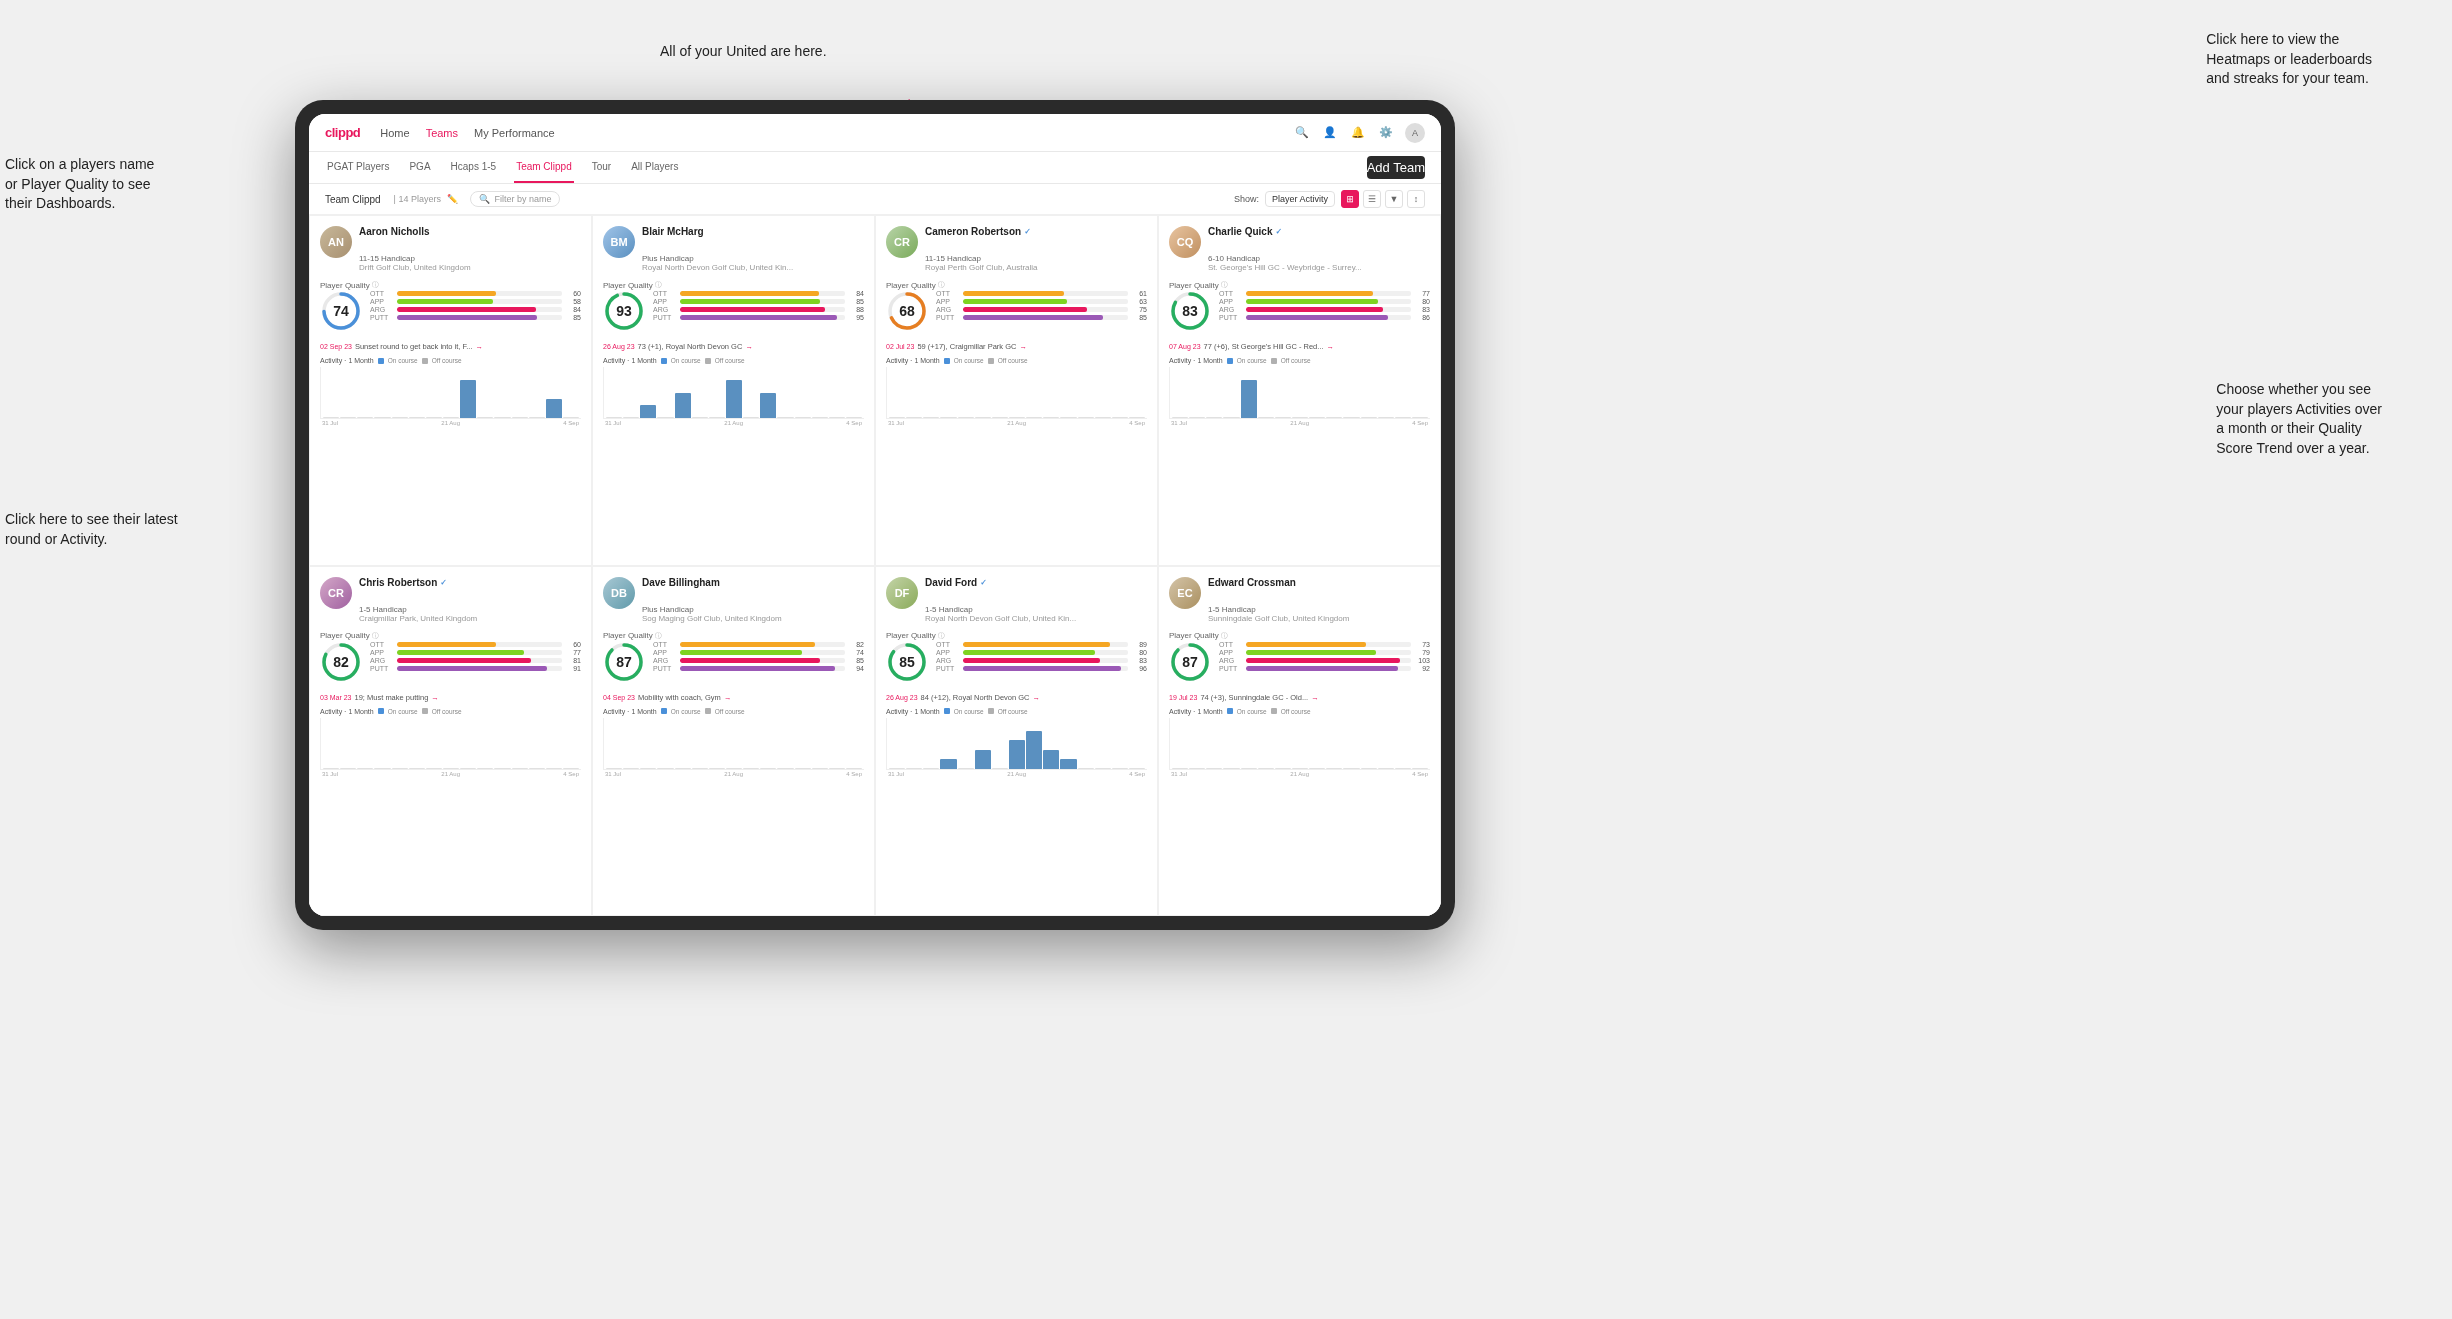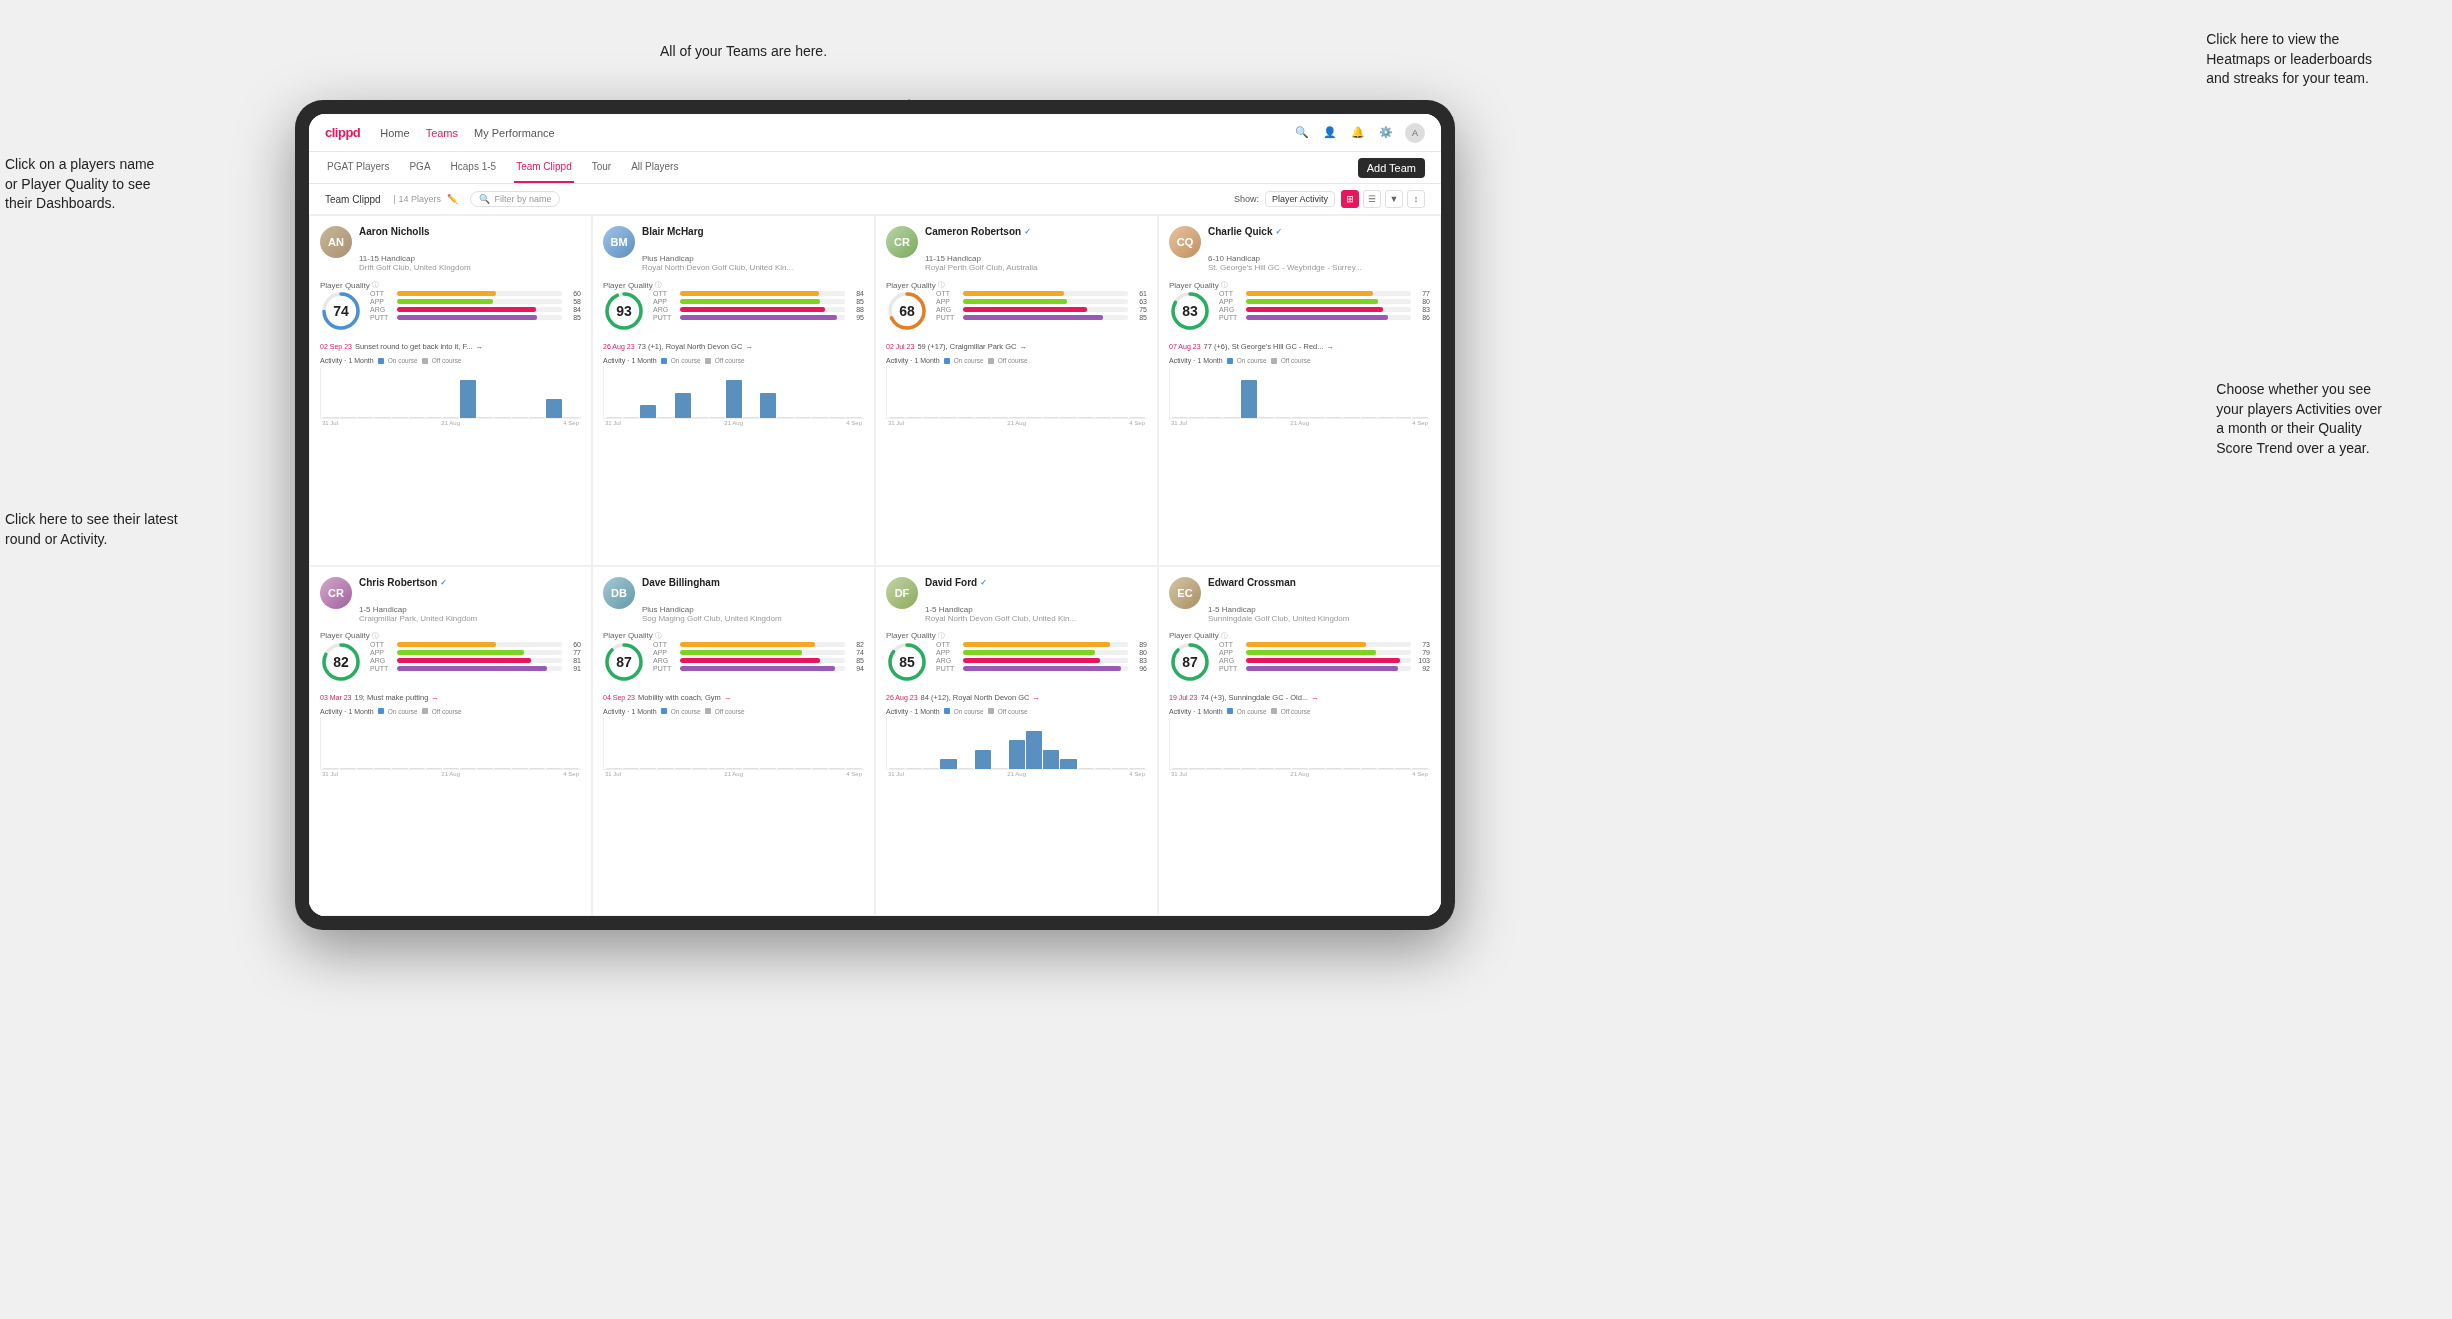--- a/index.html
+++ b/index.html
@@ -116,22 +116,22 @@
       padding: 0 2px;
     }
     .tab-link.active {
       color: #e8175d;
       border-bottom-color: #e8175d;
     }
     .add-team-btn {
       margin-left: auto;
       background: #2a2a2a;
       color: #fff;
-      font-size: 11px;
-      padding: 4px 9px;
+      font-size: 13px;
+      padding: 4px 0;
       border-radius: 4px;
       cursor: pointer;
     }
 
     
     .team-header {
       background: #fff;
       padding: 6px 16px;
       display: flex;
       align-items: center;
@@ -409,21 +409,21 @@
 
   <line x1="400" y1="590" x2="470" y2="600" stroke="#e8175d" stroke-width="1.5" marker-end="url(#arrow)"></line>
   <defs>
     <marker id="arrow" markerWidth="8" markerHeight="8" refX="6" refY="3" orient="auto">
       <path d="M0,0 L0,6 L9,3 z" fill="#e8175d"></path>
     </marker>
   </defs>
 </svg>
 
 <div class="annotation" style="left: 660px; top: 42px; text-align: center;">
-  <span>All of your Teams are here.</span>
+  <span>All of your United are here.</span>
 </div>
 <div class="annotation" style="right: 80px; top: 30px; text-align: left; max-width: 260px;">
   Click here to view the<br>Heatmaps or leaderboards<br>and streaks for your team.
 </div>
 <div class="annotation" style="left: 5px; top: 155px; max-width: 230px;">
   Click on a players name<br>or Player Quality to see<br>their Dashboards.
 </div>
 <div class="annotation" style="left: 5px; top: 510px; max-width: 250px;">
   Click here to see their latest<br>round or Activity.
 </div>

